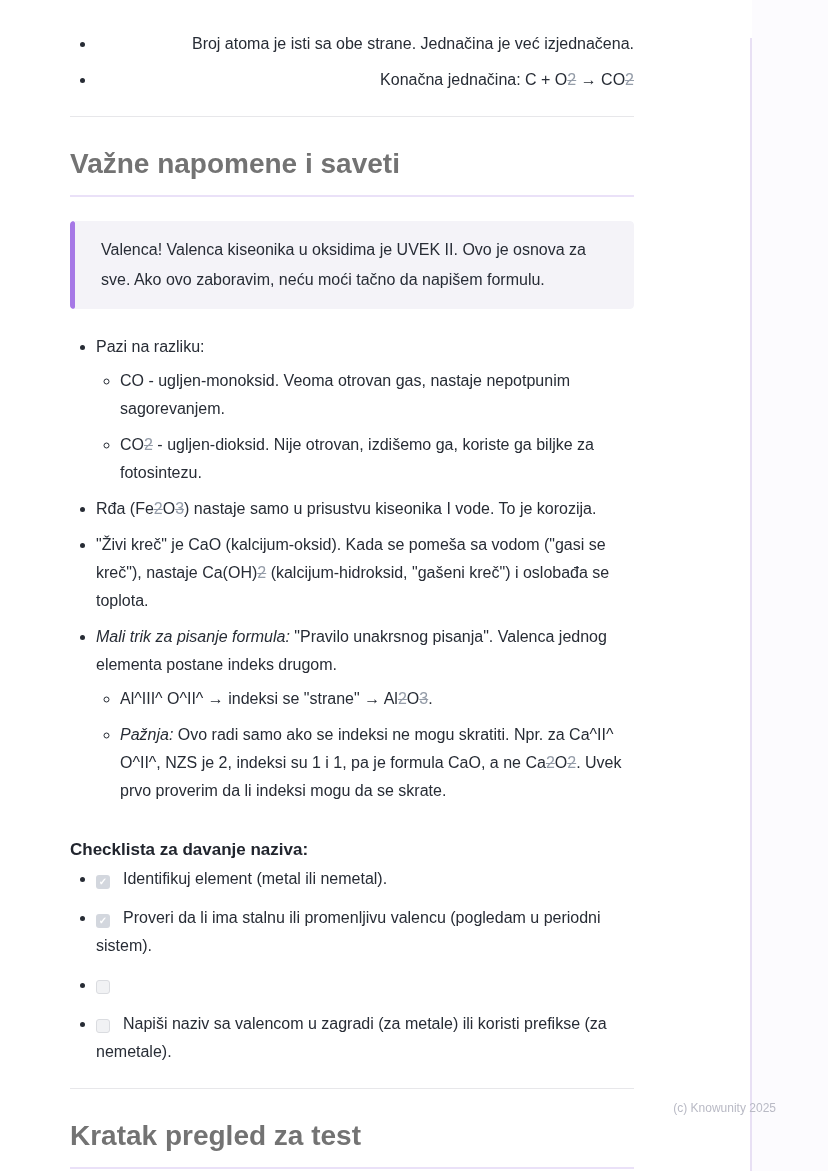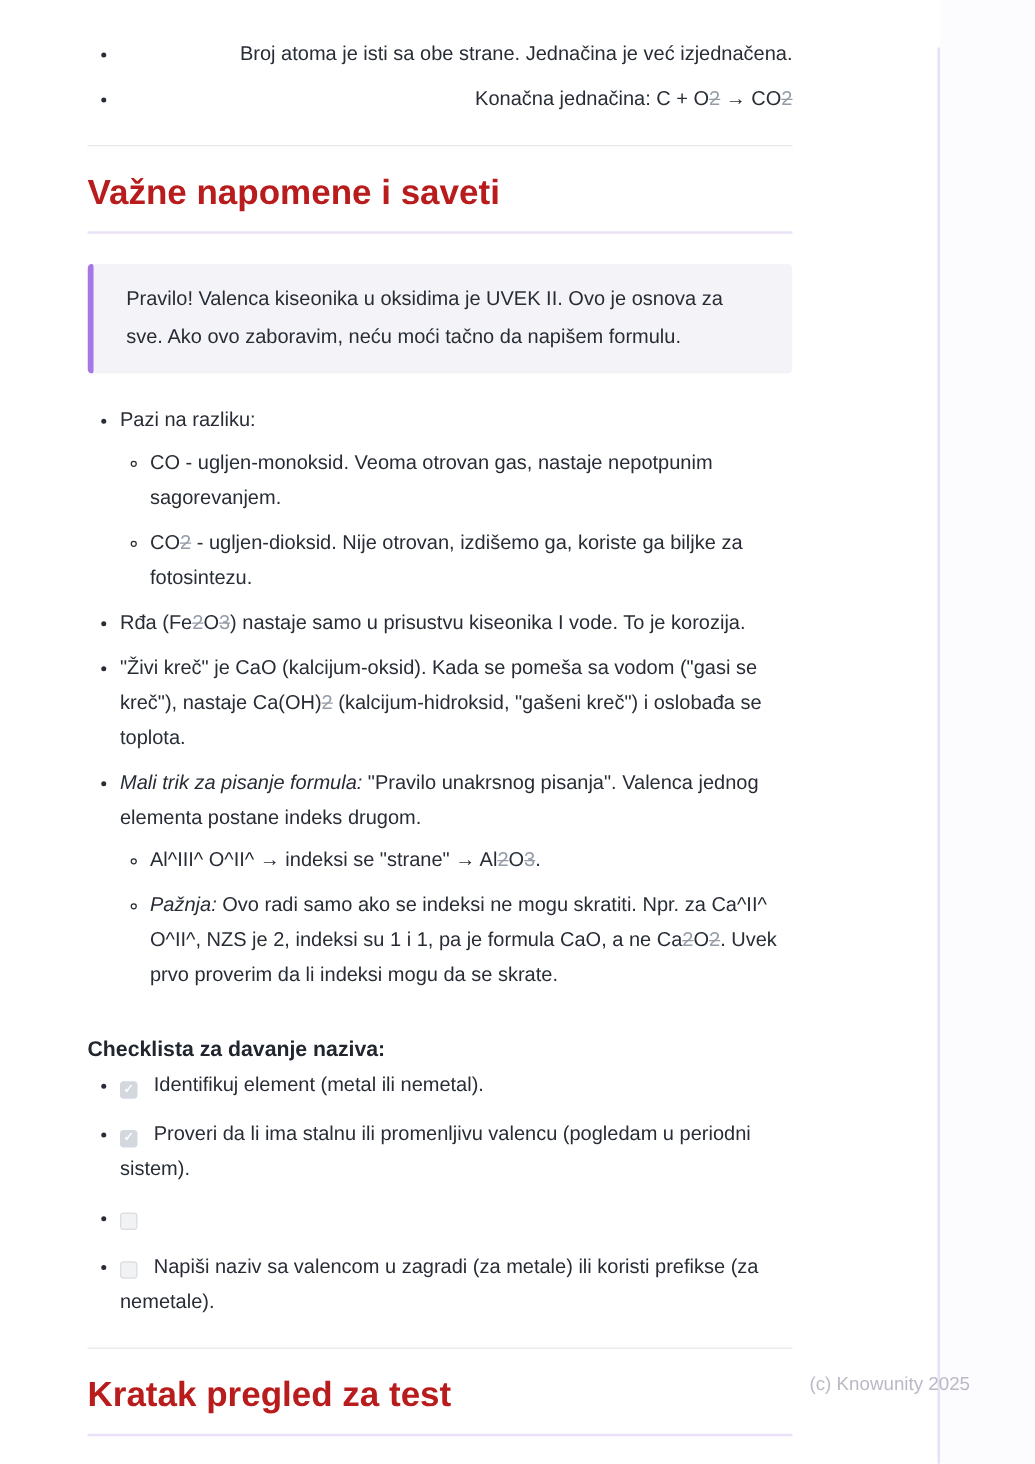--- a/index.html
+++ b/index.html
@@ -20,22 +20,22 @@
   ul.list li { margin-bottom:8px; }
   ul.list li:last-child { margin-bottom:0; }
   li::marker { color:#272c35; }
 
   .top-list { margin-top:30px;text-align:right; }
 
   hr.rule { border:none; border-top:1px solid #e7e7ea; margin-top:22px; }
 
   h1.section-title {
     font-size:28px; line-height:34px; font-weight:700;
-    color:#b91c1c;
-    margin-top:20px;
+    color:#737373;
+    margin-top:30px;
     padding-bottom:14px;
     border-bottom:2px solid #eae1f8;
   }
 
   .callout { display:flex; margin-top:24px; border-radius:4px; overflow:hidden; }
   .callout-bar { width:5px; border-radius:4px; background:#a678e6; flex-shrink:0; }
   .callout-body { flex:1; background:#f4f3f8; padding:14px 26px; line-height:30px; border-radius:0 4px 4px 0; }
 
   .notes { margin-top:24px; }
   .notes > li { margin-bottom:8px; }
@@ -51,21 +51,21 @@
 
   .checkbox {
     display:inline-block; width:14px; height:14px; border-radius:3px;
     margin-right:13px; vertical-align:-1px;
     text-align:center; line-height:14px; font-size:10px; font-weight:700;
   }
   .checkbox[data-checked="true"]  { background:#d3d7de; color:#ffffff; }
   .checkbox[data-checked="false"] { background:#f1f2f4; border:1px solid #dadce0; }
   .checkbox[data-checked="false"] .check { visibility:hidden; }
 
-  .footer { position:absolute; top:1101px; right:52px; font-size:15px; line-height:14px; color:#b9bac5; }
+  .footer { position:absolute; top:1101px; right:52px; font-size:12px; line-height:14px; color:#b9bac5; }
 </style>
 </head>
 <body>
 
 <div class="right-strip"></div>
 <div class="vline"></div>
 
 <div class="content">
 
   <ul class="list top-list">
@@ -73,21 +73,21 @@
     <li><span class="b"><span>Konačna jednačina: C + O</span><span class="sub">2</span><span> → CO</span><span class="sub">2</span></span></li>
   </ul>
 
   <hr class="rule">
 
   <h1 class="section-title">Važne napomene i saveti</h1>
 
   <div class="callout">
     <div class="callout-bar"></div>
     <div class="callout-body">
-      <span class="b">Pravilo!</span><span> Valenca kiseonika u oksidima je </span><span class="b">UVEK II</span><span>. Ovo je osnova za sve. Ako ovo zaboravim, neću moći tačno da napišem formulu.</span>
+      <span class="b">Valenca!</span><span> Valenca kiseonika u oksidima je </span><span class="b">UVEK II</span><span>. Ovo je osnova za sve. Ako ovo zaboravim, neću moći tačno da napišem formulu.</span>
     </div>
   </div>
 
   <ul class="list notes">
     <li>
       <span>Pazi na razliku:</span>
       <ul>
         <li><span class="b">CO</span><span> - ugljen-monoksid. Veoma otrovan gas, nastaje nepotpunim sagorevanjem.</span></li>
         <li><span class="b">CO</span><span class="sub b">2</span><span> - ugljen-dioksid. Nije otrovan, izdišemo ga, koriste ga biljke za fotosintezu.</span></li>
       </ul>

